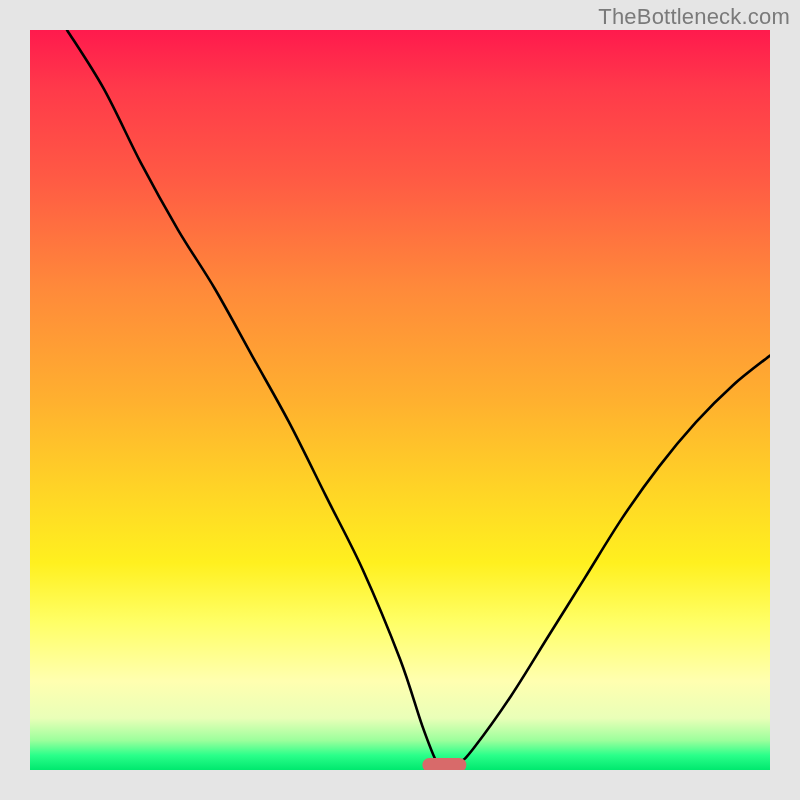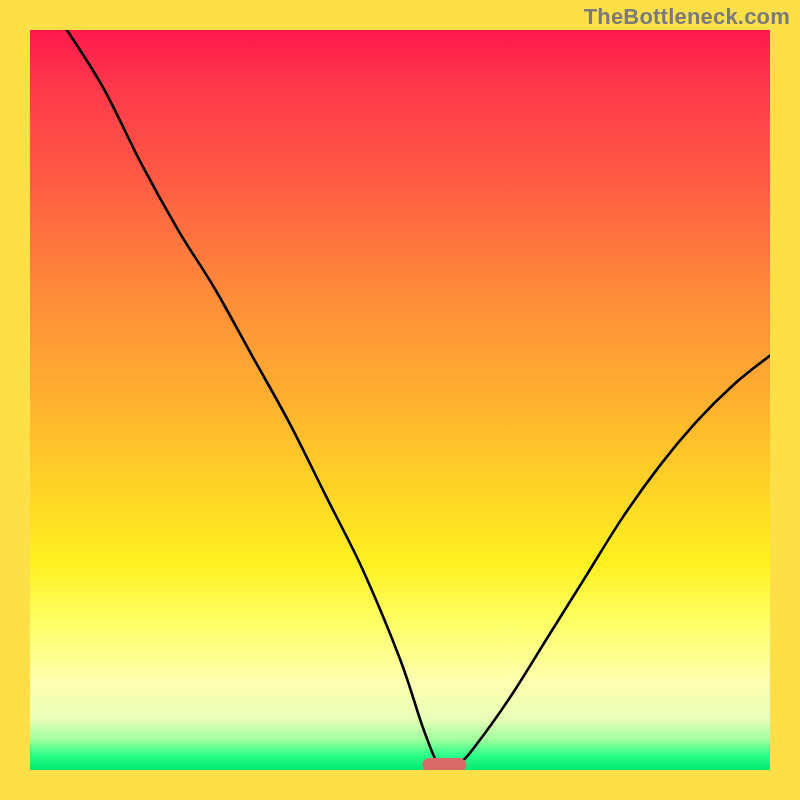--- a/index.html
+++ b/index.html
@@ -8,22 +8,21 @@
     width: 800px;
     height: 800px;
     background: #000;
     overflow: hidden;
     font-family: Arial, Helvetica, sans-serif;
   }
   .frame {
     position: relative;
     width: 800px;
     height: 800px;
-    background: #fde047;
-    font-weight: bold;
+    background: #e5e5e5;
   }
   .plot-area {
     position: absolute;
     left: 30px;
     top: 30px;
     width: 740px;
     height: 740px;
     
     background: linear-gradient(
       to bottom,

